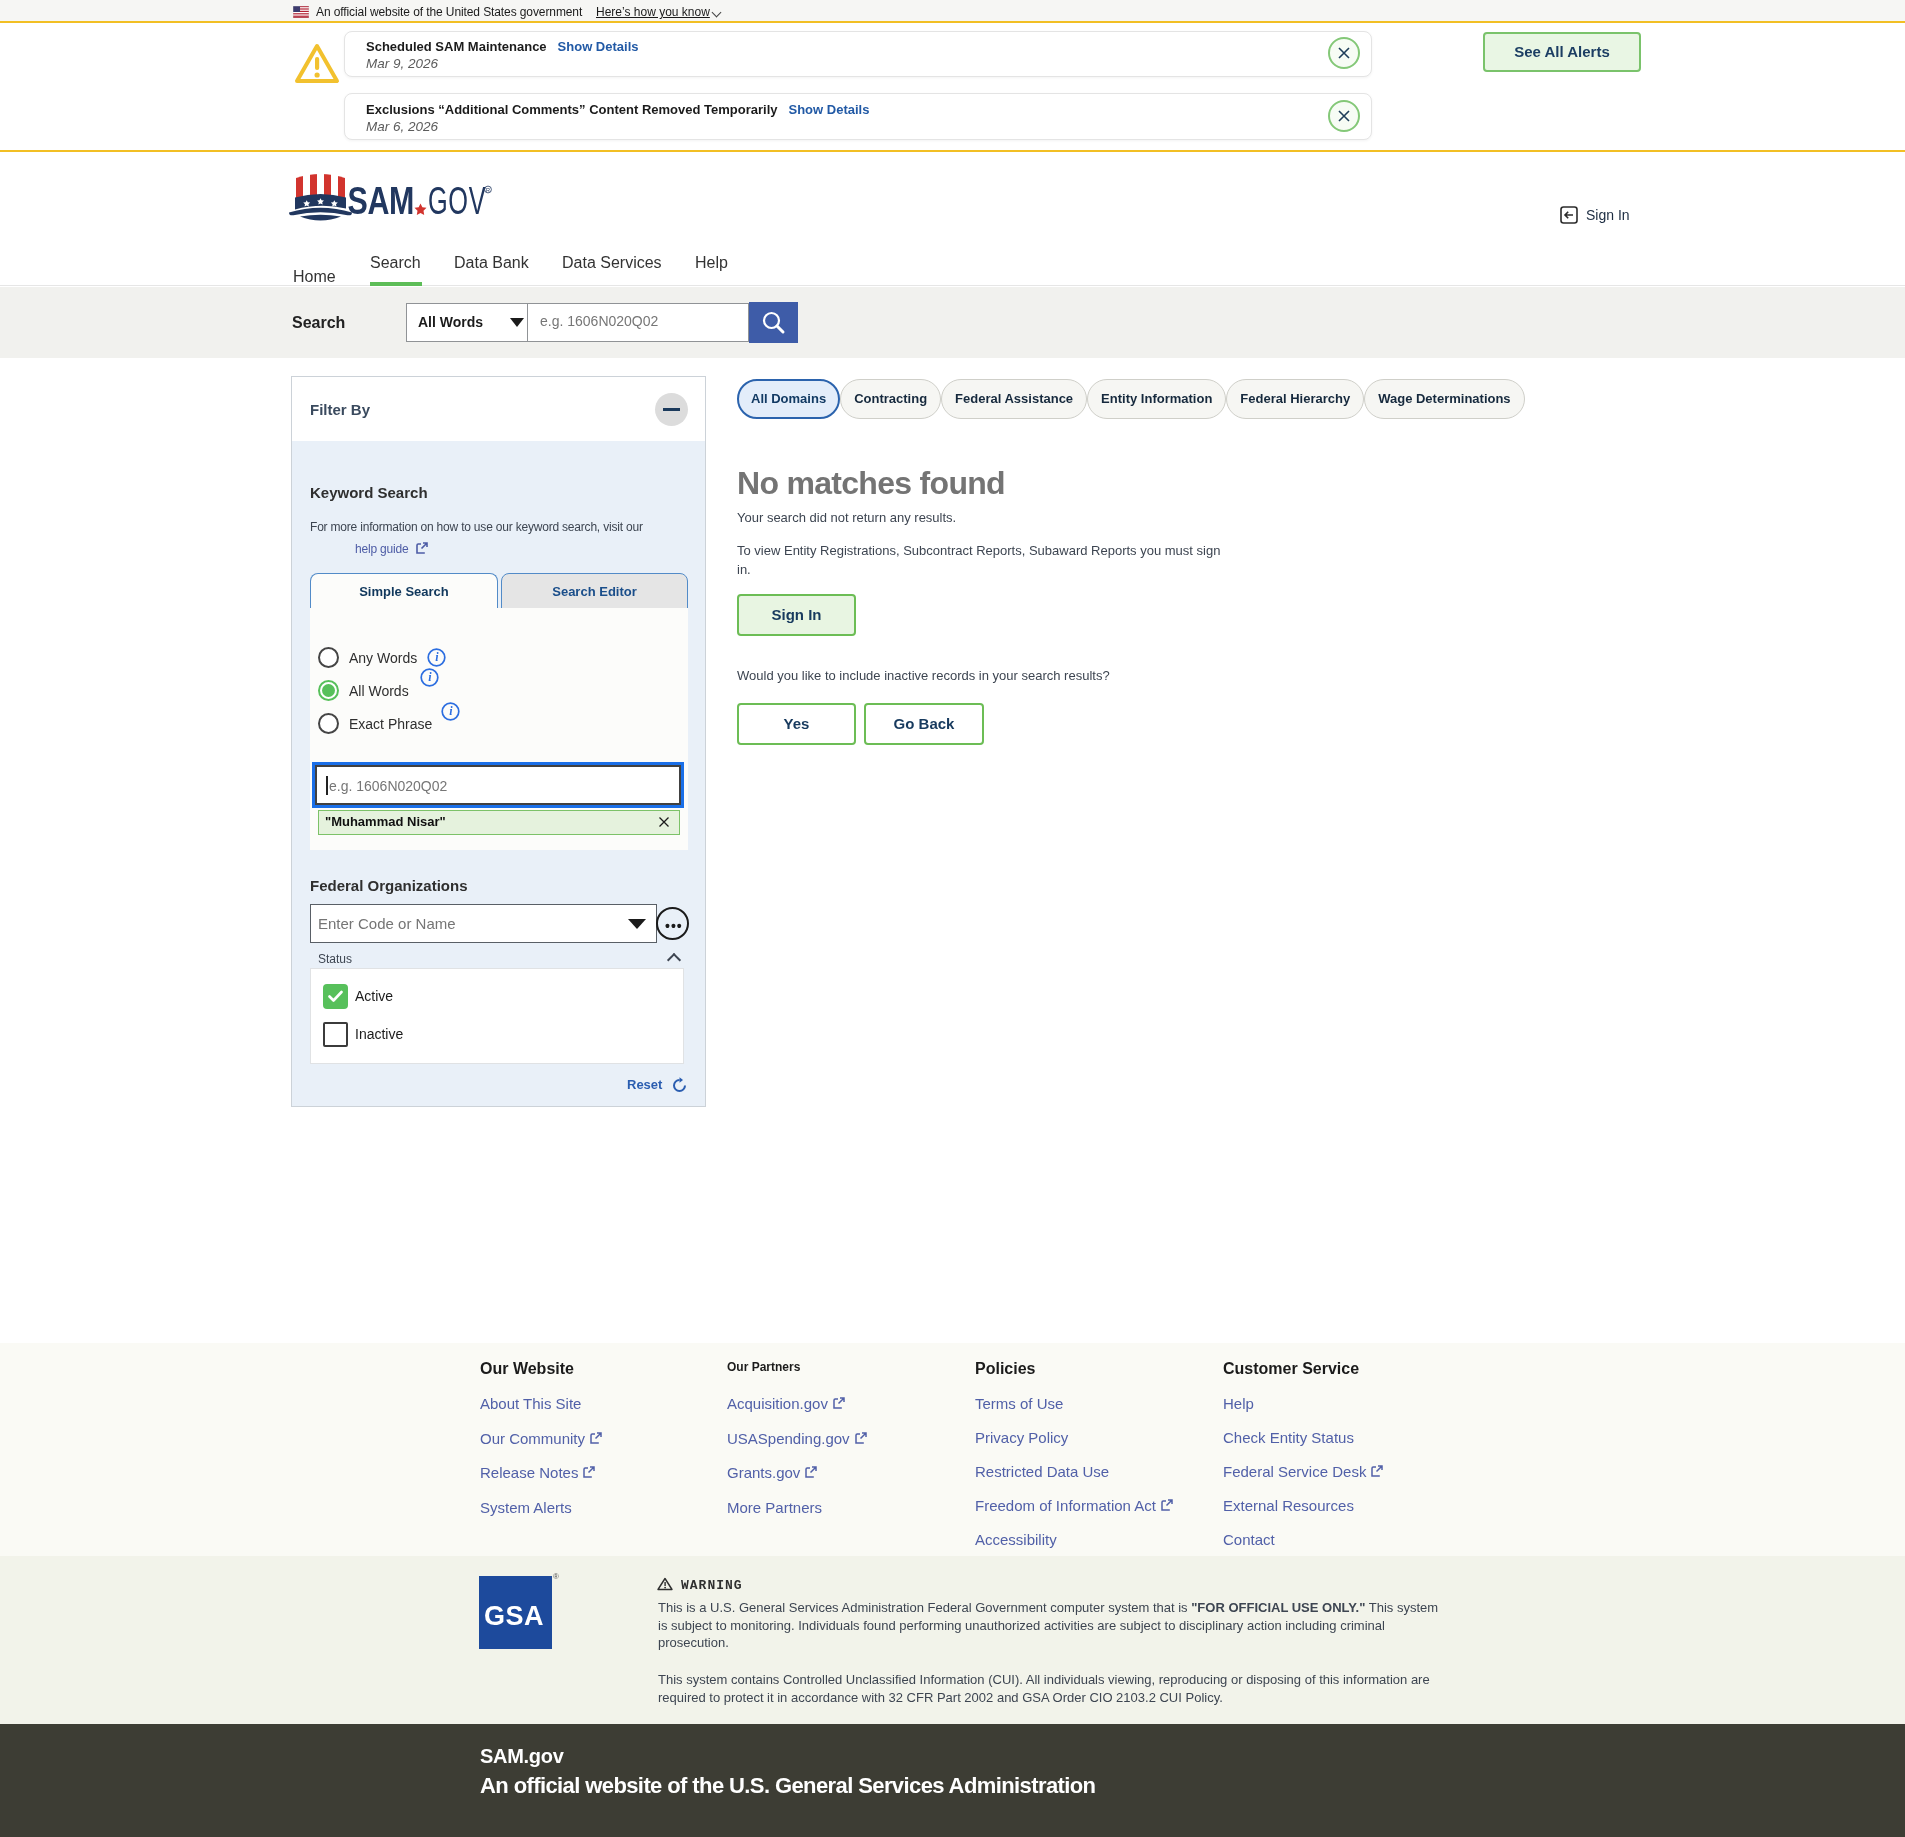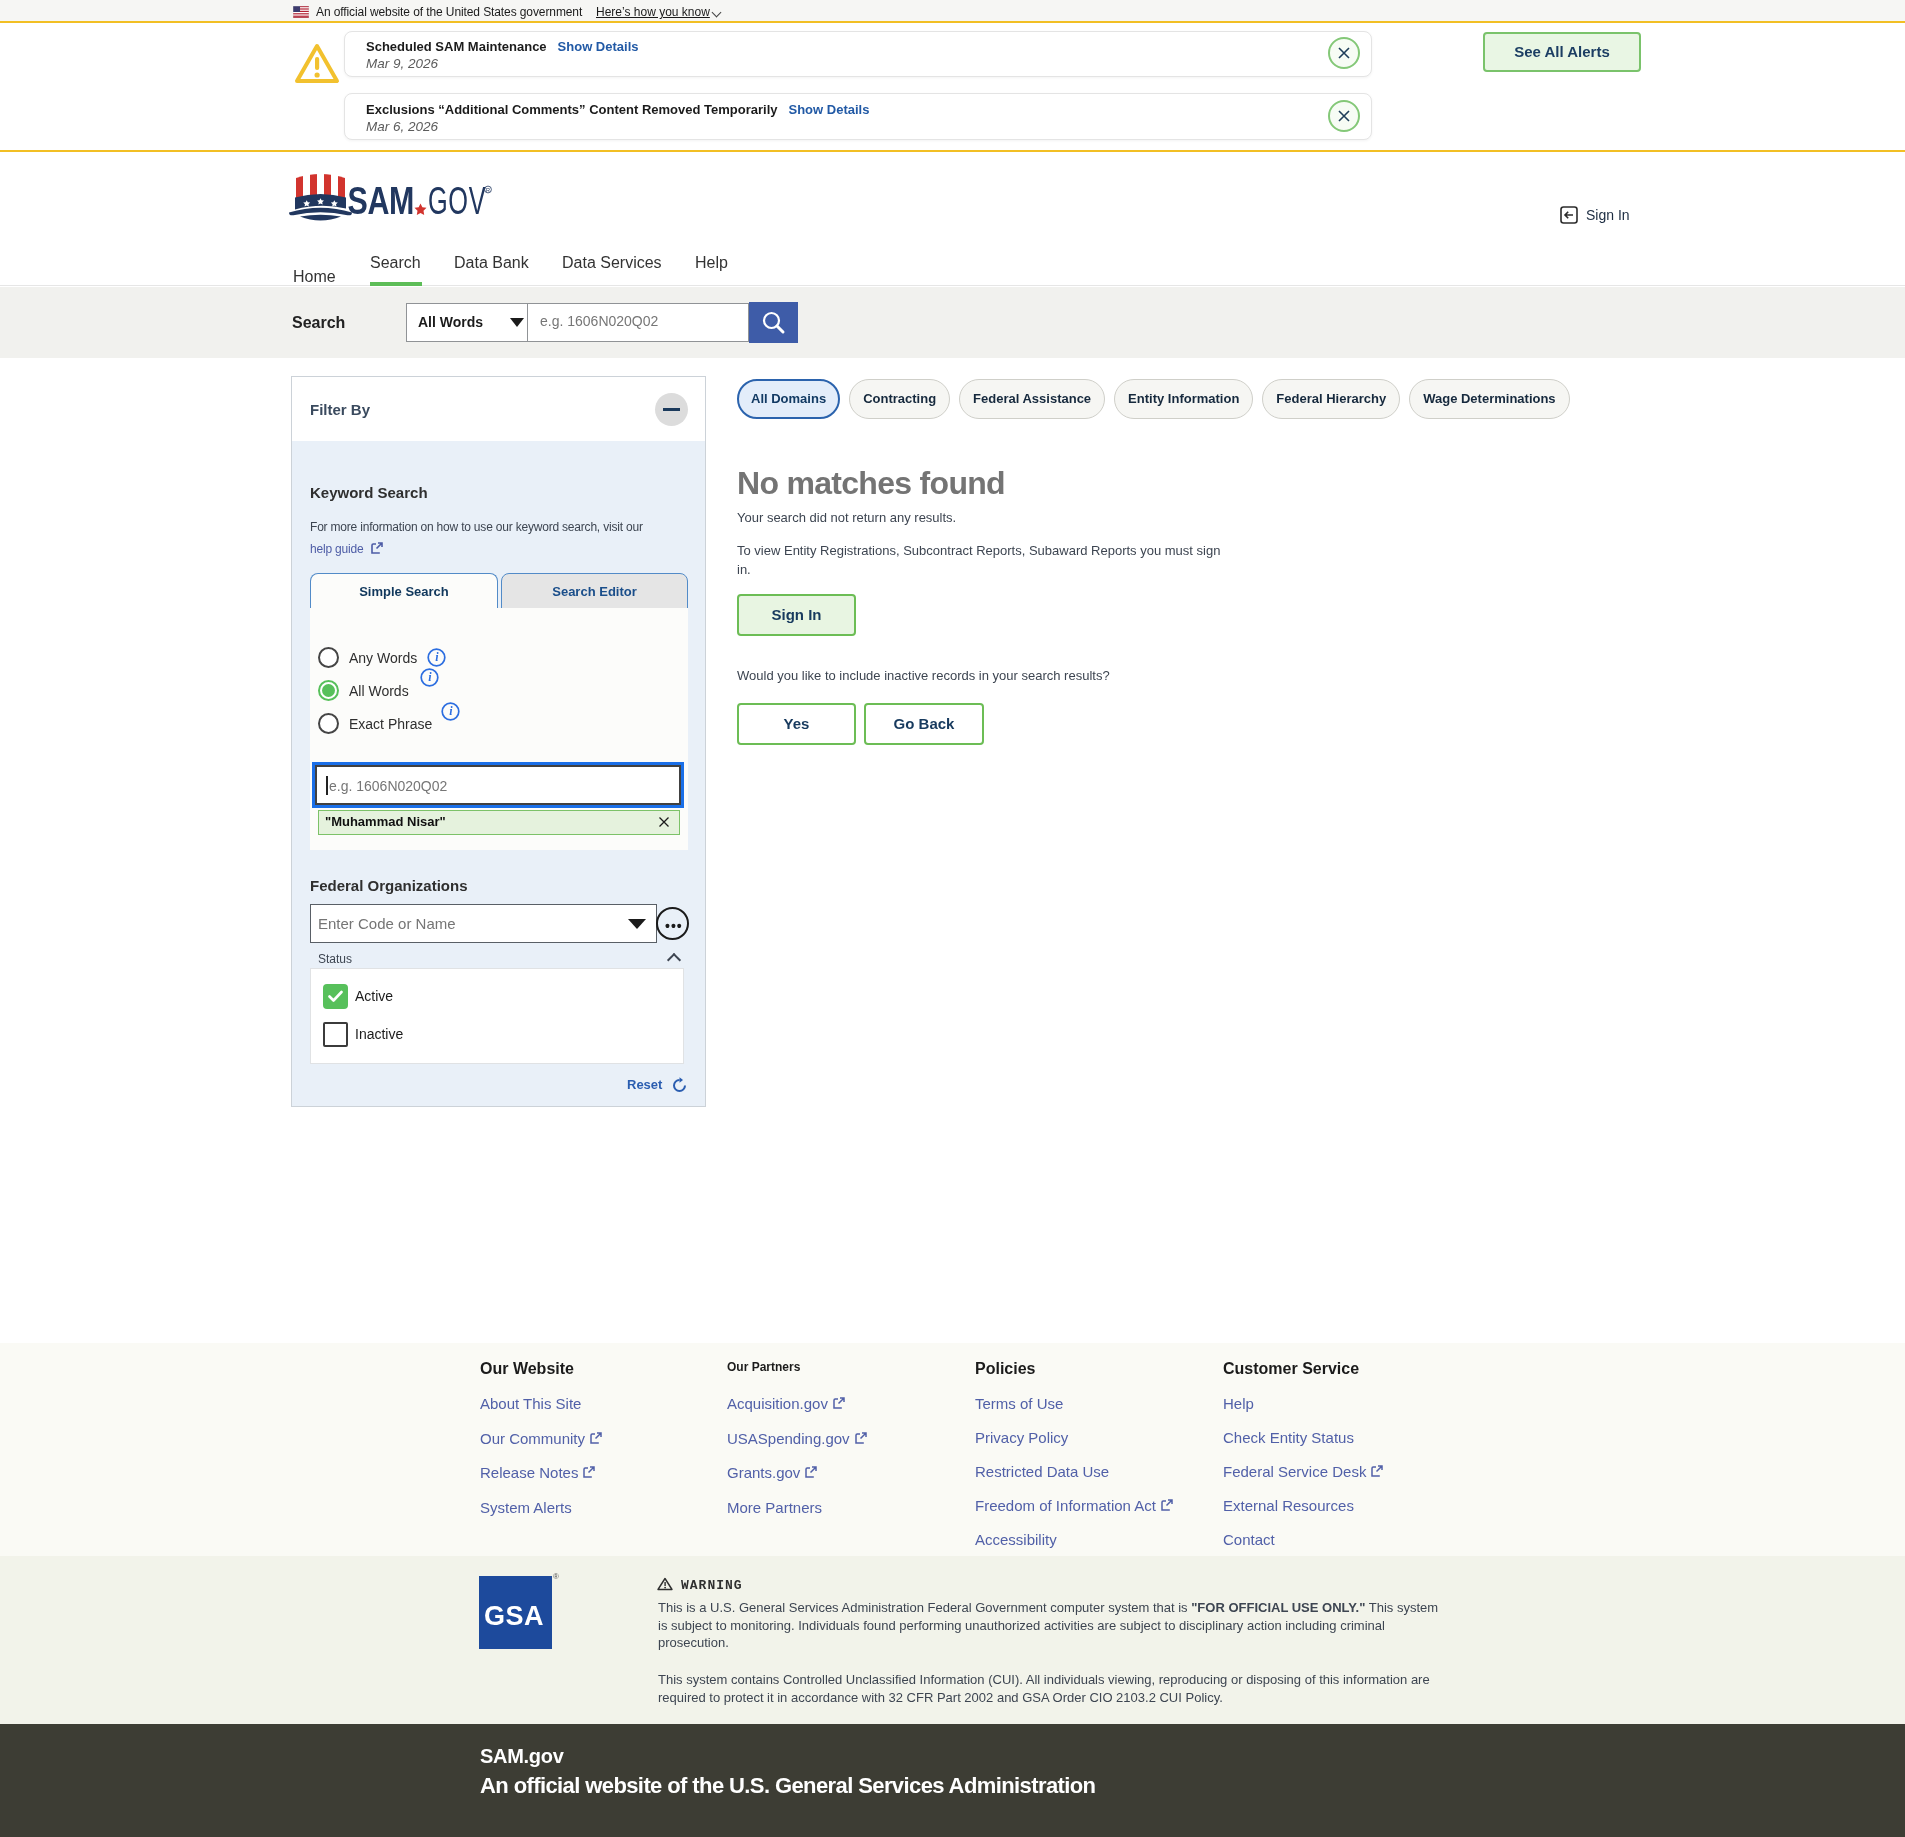--- a/index.html
+++ b/index.html
@@ -1,19 +1,19 @@
 <!DOCTYPE html>
 <html><head>
 <meta charset="utf-8">
 <style>
 * { margin:0; padding:0; box-sizing:border-box; }
 html,body { width:1905px; height:1837px; background:#fff; font-family:"Liberation Sans", sans-serif; }
 body { position:relative; overflow:hidden; }
 .abs { position:absolute; }
-a { text-decoration:none; }
+a { text-decoration:none;margin-left:45px; }
 .band { position:absolute; left:0; width:1905px; }
 </style>
 </head>
 <body>
 
 <div class="band" style="top:0;height:23px;background:#f6f6f4;border-bottom:2px solid #f2bf24;"></div>
 <div class="band" style="top:23px;height:129px;background:#fff;border-bottom:2px solid #f2bf24;"></div>
 <div class="band" style="top:240px;height:46px;border-bottom:1px solid #e6e6e6;"></div>
 <div class="band" style="top:287px;height:71px;background:#f1f1ee;"></div>
 <div class="band" style="top:1343px;height:213px;background:#fafaf5;"></div>
@@ -184,21 +184,21 @@
 <div class="abs" style="left:355px;top:988px;font-size:14px;color:#1b1b1b;">Active</div>
 <div class="abs" style="left:323px;top:1022px;width:25px;height:25px;border-radius:2px;background:#fff;border:2px solid #3b3b3b;"></div>
 <div class="abs" style="left:355px;top:1026px;font-size:14px;color:#1b1b1b;">Inactive</div>
 
 <div class="abs" style="left:627px;top:1077px;font-size:13px;font-weight:bold;color:#2a5db0;">Reset</div>
 <svg class="abs" style="left:671px;top:1077px;" width="17" height="17" viewBox="0 0 17 17">
     <path d="M14 8.5 A5.5 5.5 0 1 1 8.5 3" fill="none" stroke="#2a5db0" stroke-width="2"></path>
     <path d="M8.5 0.2 L12 3 L8.5 5.8 Z" fill="#2a5db0"></path>
   </svg>
 
-<div class="abs" style="left:737px;top:379px;display:flex;gap:9px;">
+<div class="abs" style="left:737px;top:379px;display:flex;">
  <div style="height:40px;line-height:36px;padding:0 12px;background:#e3edfa;border:2px solid #2b63ad;border-radius:20px;font-size:13px;font-weight:bold;color:#123a63;">All Domains</div>
  <div style="height:40px;line-height:38px;padding:0 13px;background:#f6f6f3;border:1px solid #cfcfc9;border-radius:20px;font-size:13px;font-weight:bold;color:#16293d;">Contracting</div>
  <div style="height:40px;line-height:38px;padding:0 13px;background:#f6f6f3;border:1px solid #cfcfc9;border-radius:20px;font-size:13px;font-weight:bold;color:#16293d;">Federal Assistance</div>
  <div style="height:40px;line-height:38px;padding:0 13px;background:#f6f6f3;border:1px solid #cfcfc9;border-radius:20px;font-size:13px;font-weight:bold;color:#16293d;">Entity Information</div>
  <div style="height:40px;line-height:38px;padding:0 13px;background:#f6f6f3;border:1px solid #cfcfc9;border-radius:20px;font-size:13px;font-weight:bold;color:#16293d;">Federal Hierarchy</div>
  <div style="height:40px;line-height:38px;padding:0 13px;background:#f6f6f3;border:1px solid #cfcfc9;border-radius:20px;font-size:13px;font-weight:bold;color:#16293d;">Wage Determinations</div>
 </div>
 
 <div class="abs" style="left:737px;top:465px;font-size:32px;font-weight:bold;letter-spacing:-0.7px;color:#747474;">No matches found</div>
 <div class="abs" style="left:737px;top:510px;font-size:13px;color:#3d4551;">Your search did not return any results.</div>

